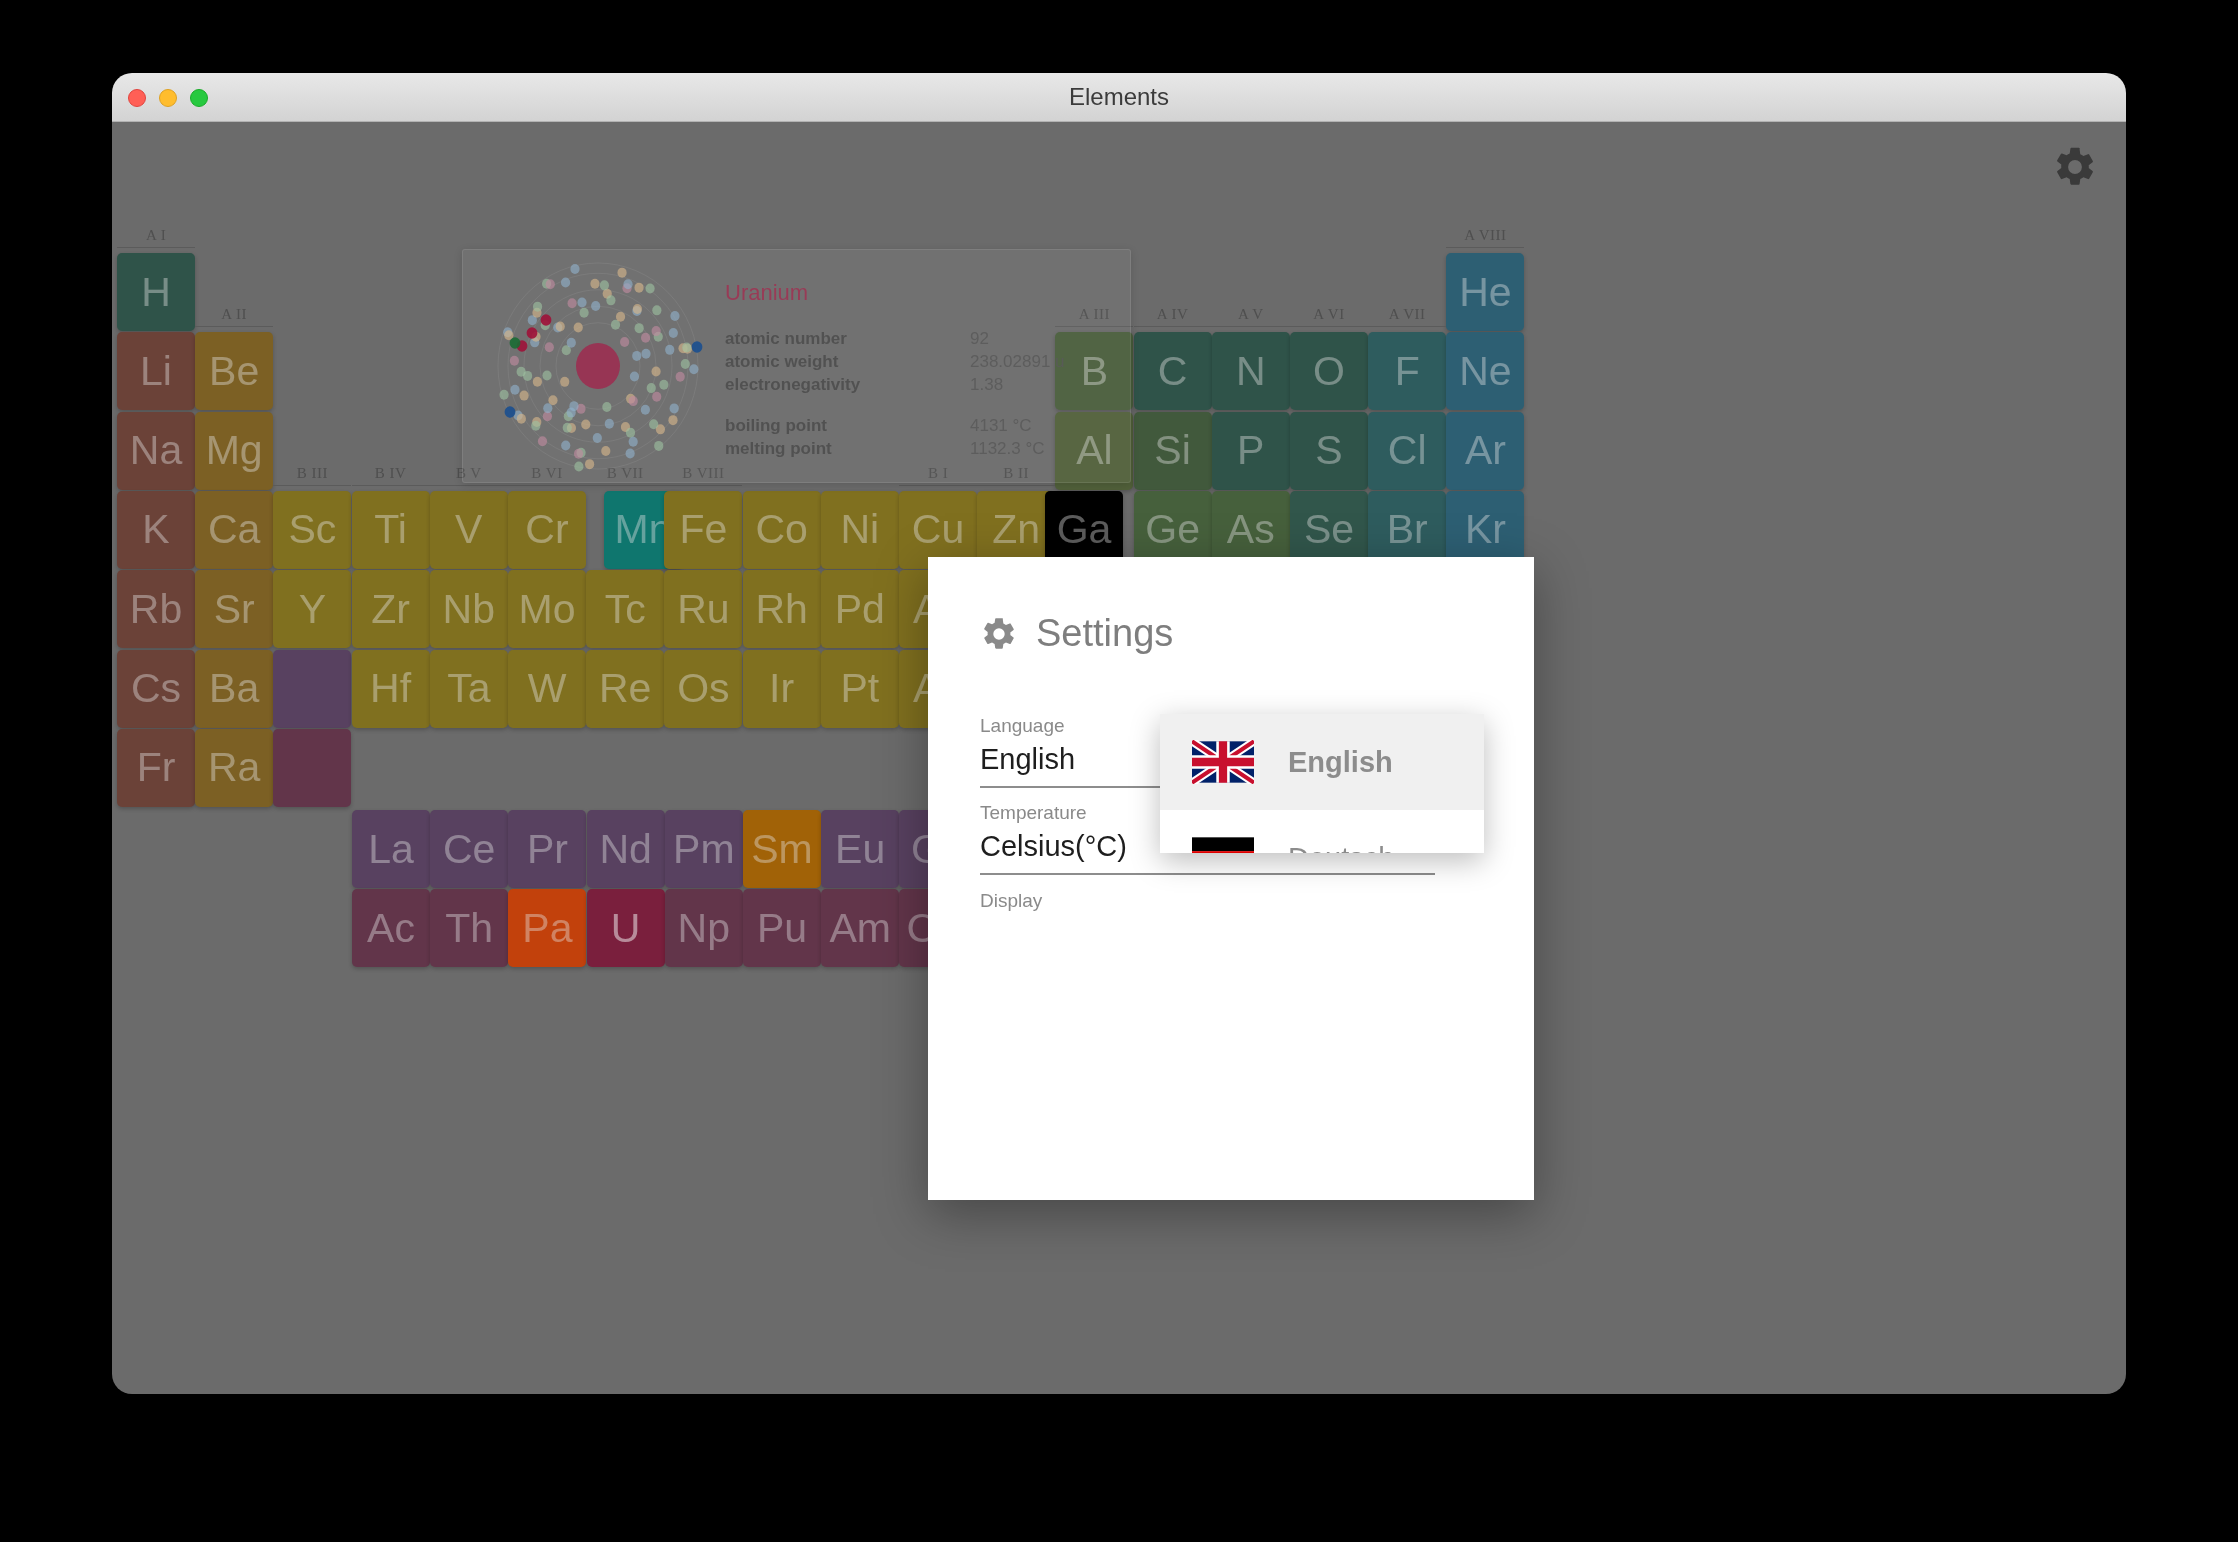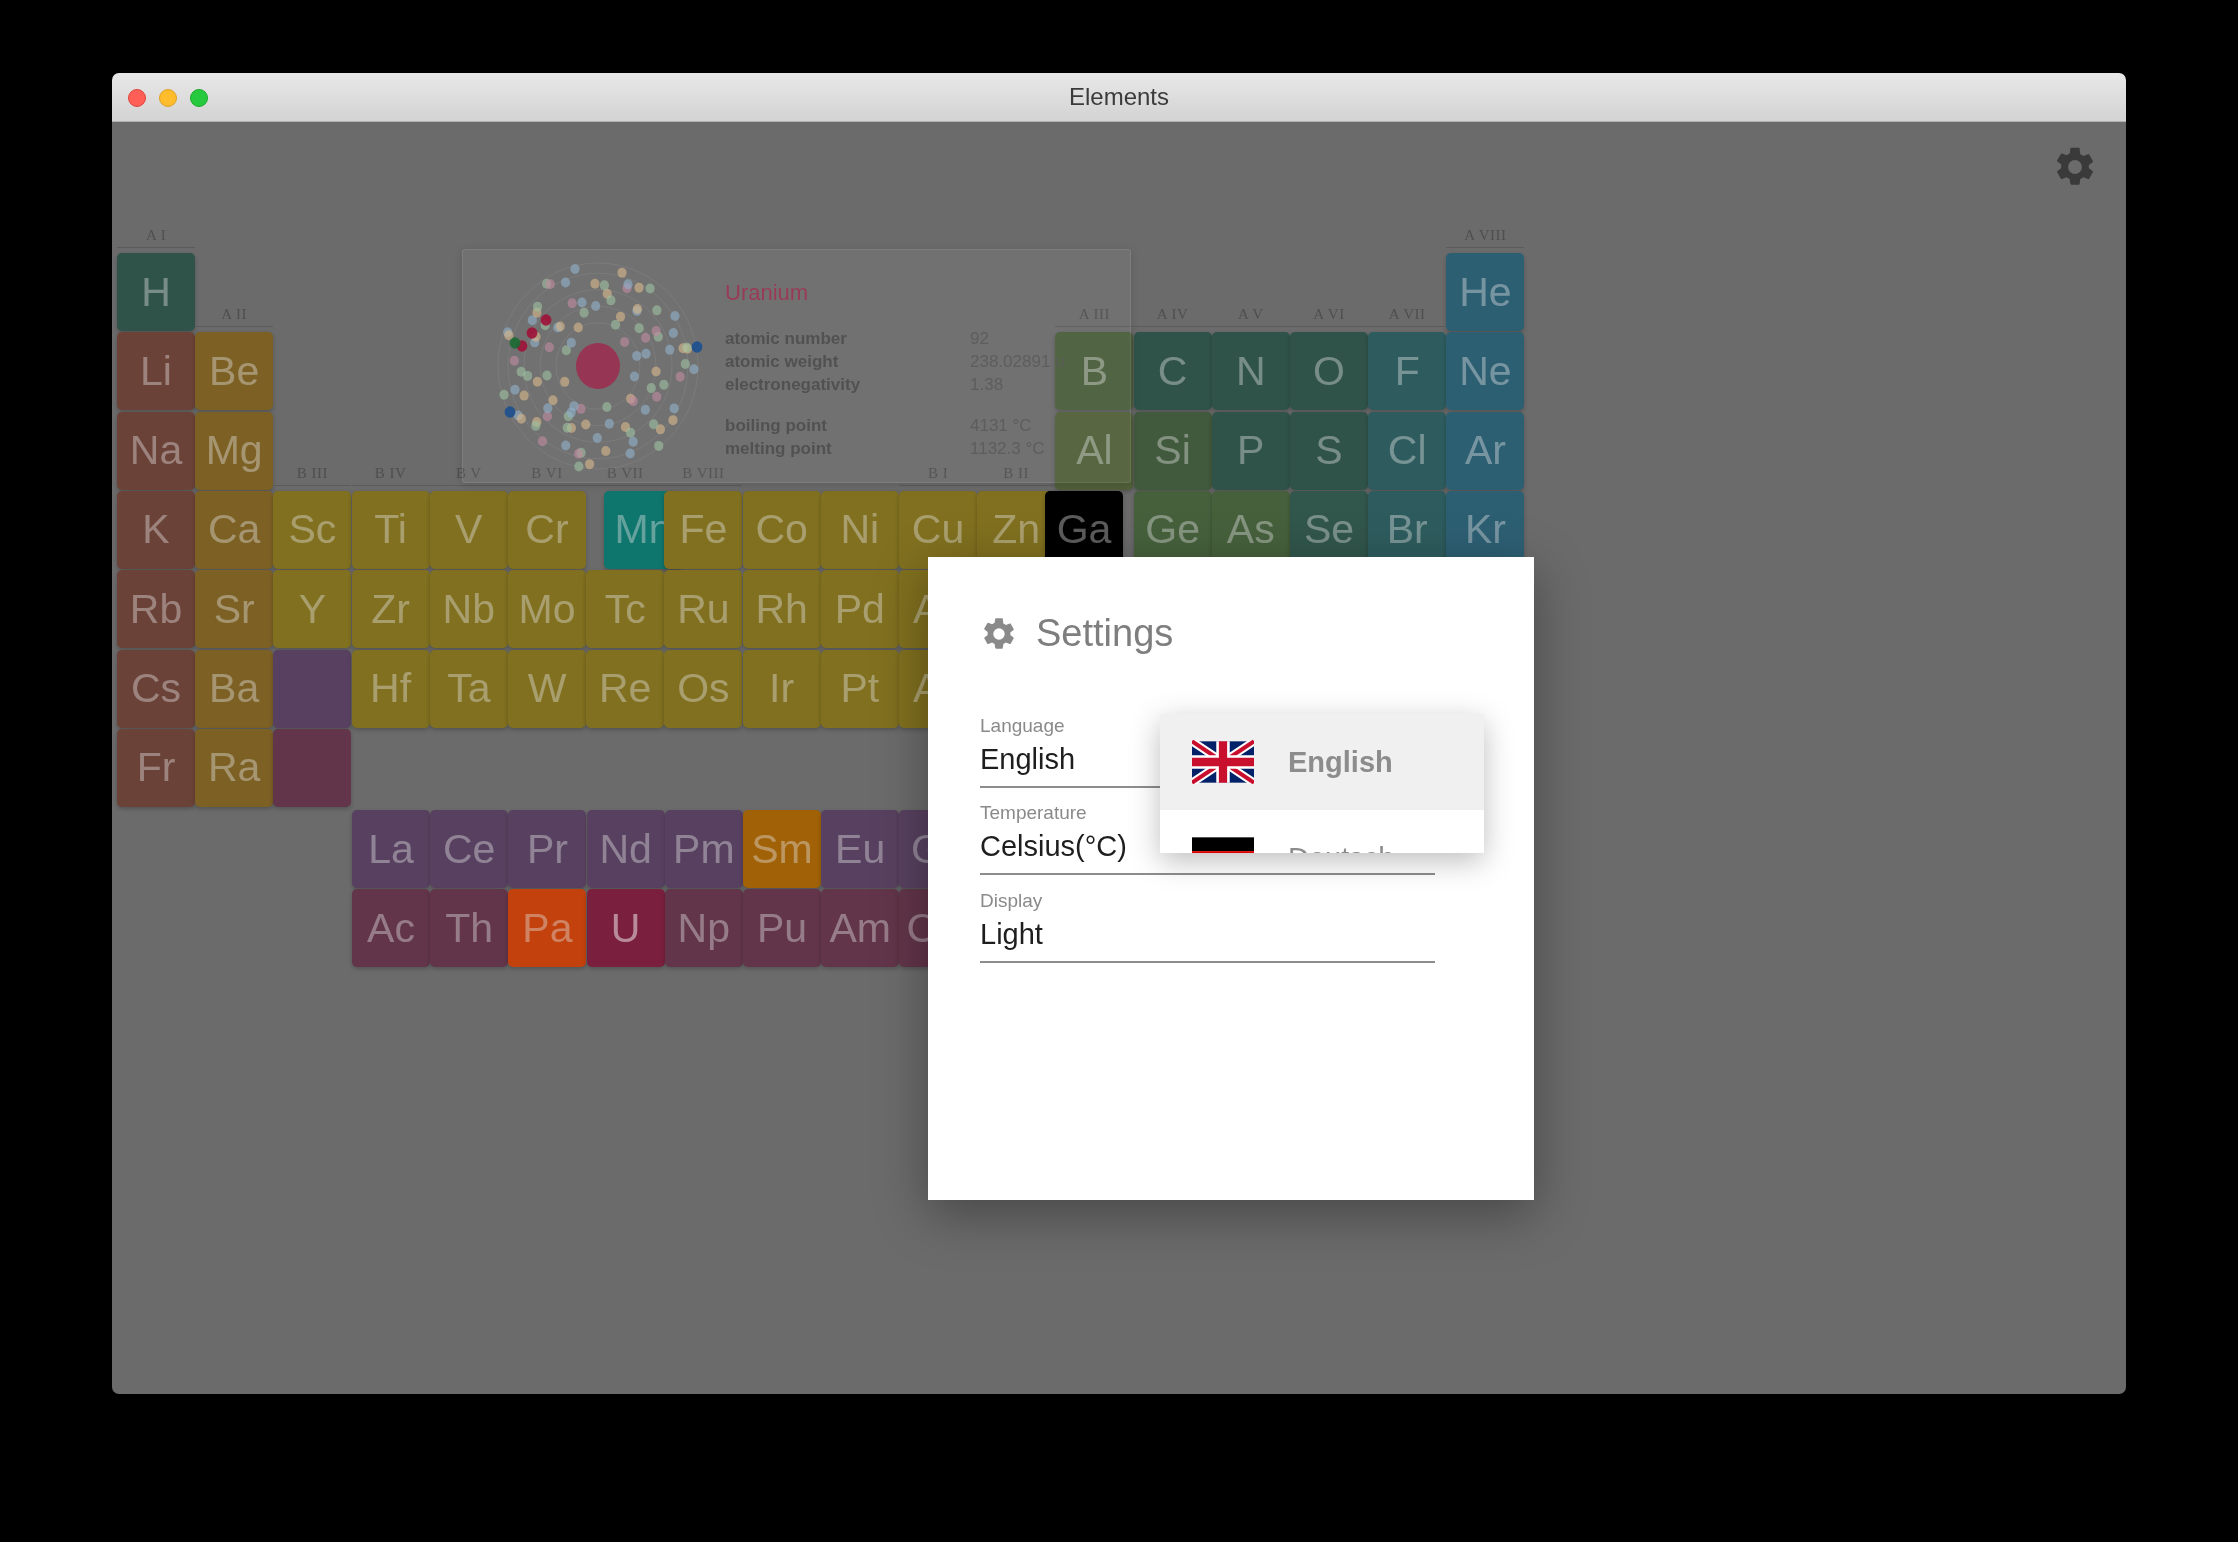--- a/index.html
+++ b/index.html
@@ -20,21 +20,21 @@
     background: #000000;
   }
 
   
   .window {
     position: absolute;
     left: 112px;
     top: 73px;
     width: 2014px;
     height: 1321px;
-    border-radius: 7px;
+    border-radius: 20px;
     overflow: hidden;
     box-shadow: 0 10px 40px rgba(0,0,0,0.6);
   }
 
   .titlebar {
     position: relative;
     height: 48px;
     background: linear-gradient(to bottom, #e8e8e8 0%, #d3d3d3 100%);
     border-bottom: 1px solid #b2b2b2;
   }
@@ -768,21 +768,20 @@
           <div class="field-value">English</div>
         </div>
 
         <div class="field" style="top:245px">
           <div class="field-label">Temperature</div>
           <div class="field-value">Celsius(°C)</div>
         </div>
 
         <div class="field" style="top:333px">
           <div class="field-label">Display</div>
-          <div class="field-value">Light</div>
         </div>
       </div>
 
       <div class="dropdown">
         <div class="dd-inner" id="ddinner">
             <div class="dd-item active">
               <span style="flex: 0 0 auto;">
                 <svg class="flag" viewBox="0 0 60 40" aria-hidden="true">
                   <rect width="60" height="40" fill="#012169"></rect>
                   <path d="M0,0 L60,40 M60,0 L0,40" stroke="#fff" stroke-width="8"></path>

